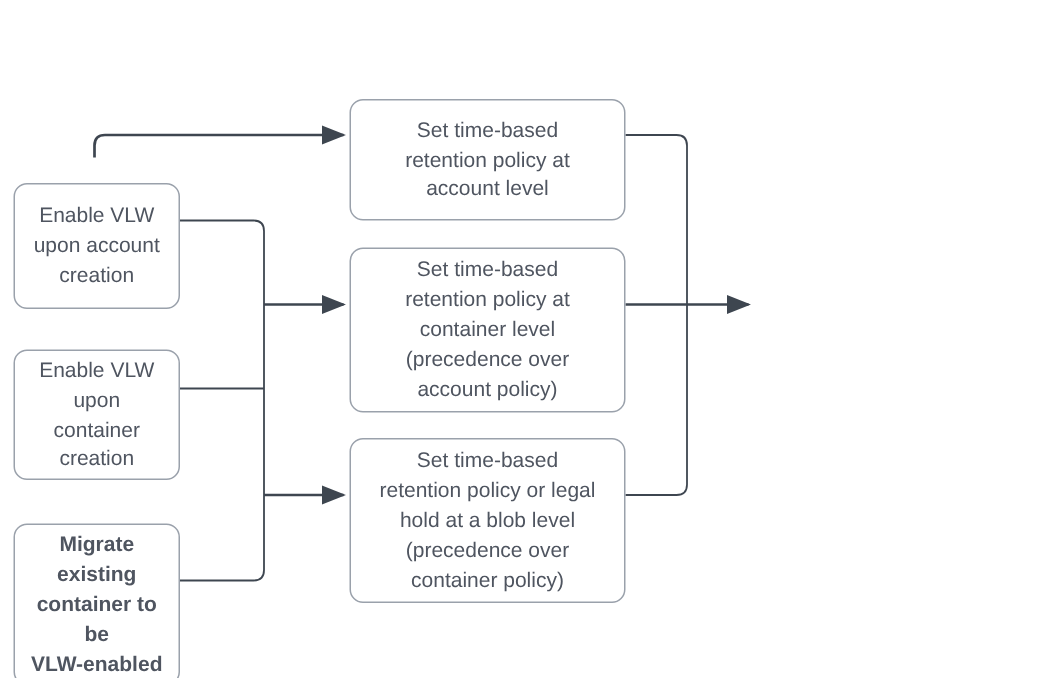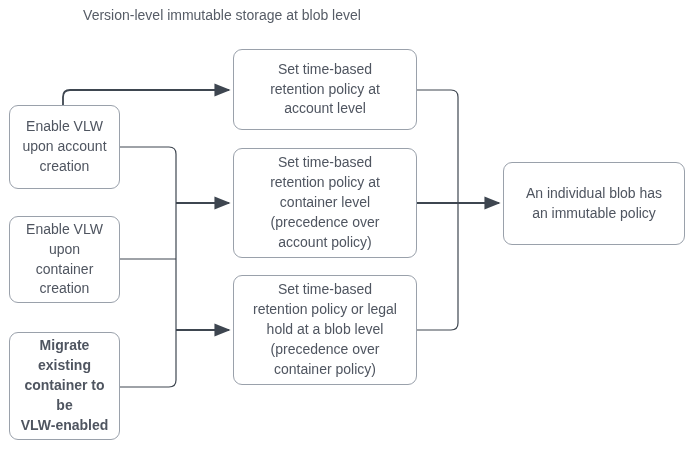--- a/index.html
+++ b/index.html
@@ -40,41 +40,41 @@
     border: 1px solid #9aa1ab;
     border-radius: 9px;
     display: flex;
     align-items: center;
     justify-content: center;
     text-align: center;
     font-size: 14px;
     line-height: 1.42;
     color: #4f5560;
     padding: 2px 4px;
+    margin-top: 17px;
   }
   .node-label { white-space: pre-line; }
 
   #n-l1 { left: 9px;   top: 105px; width: 111px; height: 84px;  }
   #n-l2 { left: 9px;   top: 216px; width: 111px; height: 87px;  }
   #n-l3 { left: 9px;   top: 332px; width: 111px; height: 108px; font-weight: bold; }
   #n-m1 { left: 233px; top: 49px;  width: 184px; height: 81px;  }
   #n-m2 { left: 233px; top: 148px; width: 184px; height: 110px; }
   #n-m3 { left: 233px; top: 275px; width: 184px; height: 110px; }
   #n-r  { left: 503px; top: 162px; width: 182px; height: 83px;  }
 
   .edge      { stroke: #3e4650; fill: none; }
   .edge-arrow{ stroke-width: 1.8; }
   .edge-trunk{ stroke-width: 1.2; }
 </style>
 </head>
 <body>
 
 <div class="canvas">
 
-  <div class="diagram-title">Version-level immutable storage at blob level</div>
 
   <svg class="edges-layer" width="694" height="452" viewBox="0 0 694 452">
     <defs>
       <marker id="arrow" viewBox="0 0 10 10" refX="9" refY="5" markerWidth="9" markerHeight="9" orient="auto-start-reverse">
         <path d="M 0 1 L 10 5 L 0 9 z" fill="#3e4650"></path>
       </marker>
     </defs>
 
     <path class="edge edge-arrow" marker-end="url(#arrow)" d="M 63 105 L 63 97 Q 63 90 70 90 L 229 90"></path>
 
@@ -126,18 +126,14 @@
   </div>
 
   <div class="node" id="n-m3">
     <span class="node-label">Set time-based
 retention policy or legal
 hold at a blob level
 (precedence over
 container policy)</span>
   </div>
 
-  <div class="node" id="n-r">
-    <span class="node-label">An individual blob has
-an immutable policy</span>
-  </div>
 
 </div>
 
 </body></html>

